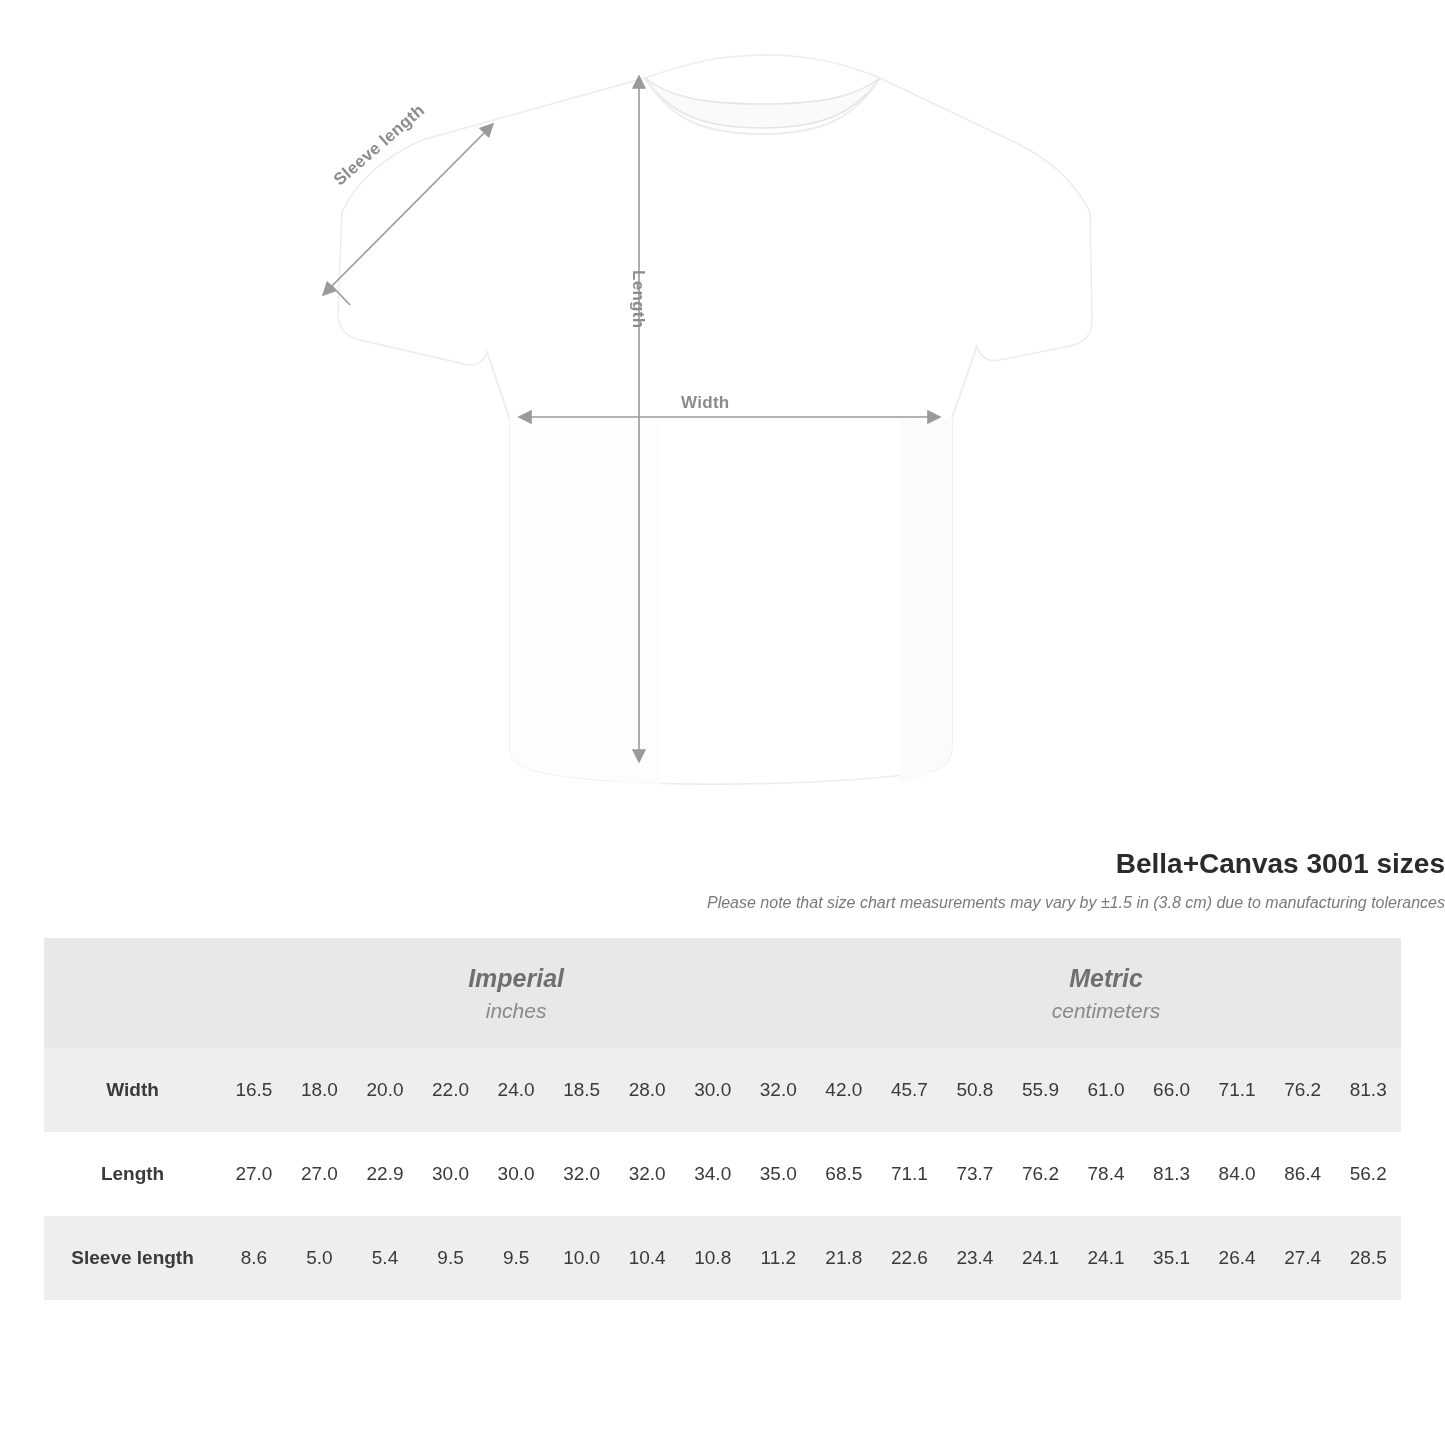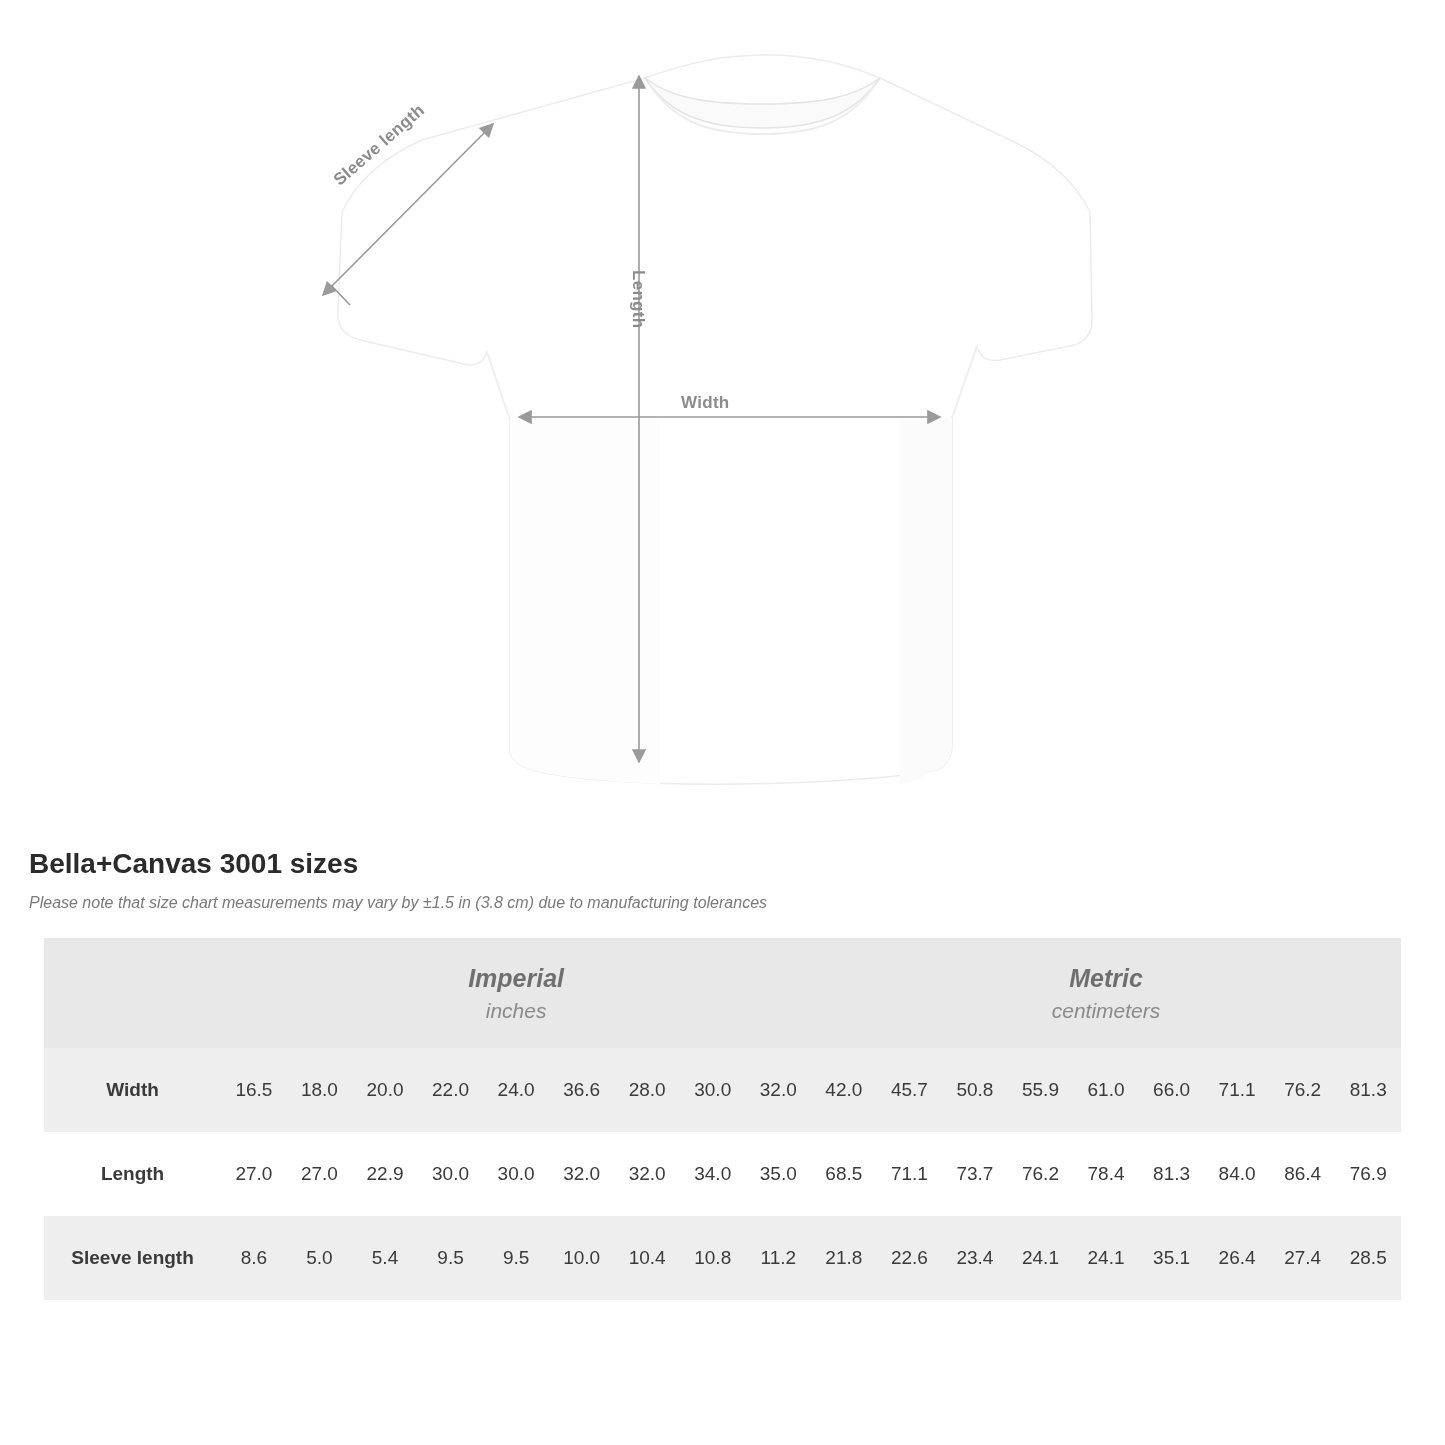--- a/index.html
+++ b/index.html
@@ -54,23 +54,22 @@
   }
   #label-width {
     left: 675px;
     top: 393px;
     background: #ffffff;
     padding: 0 6px;
   }
 
   
   .heading-block {
-    text-align: left;
+    text-align: right;
     margin-top: 18px;
-    padding-left: 29px;
   }
   .chart-title {
     font-size: 28px;
     font-weight: bold;
     color: #2b2b2b;
     margin: 0;
   }
   .chart-note {
     font-size: 16px;
     font-style: italic;
@@ -250,21 +249,21 @@
         </tr>
 
 
         <tr class="row-shaded">
           <td class="rowlabel">Width</td>
           <td>16.5</td>
           <td>18.0</td>
           <td>20.0</td>
           <td>22.0</td>
           <td>24.0</td>
-          <td>36.6</td>
+          <td>18.5</td>
           <td>28.0</td>
           <td>30.0</td>
           <td>32.0</td>
           <td>42.0</td>
           <td>45.7</td>
           <td>50.8</td>
           <td>55.9</td>
           <td>61.0</td>
           <td>66.0</td>
           <td>71.1</td>
@@ -284,21 +283,21 @@
           <td>34.0</td>
           <td>35.0</td>
           <td>68.5</td>
           <td>71.1</td>
           <td>73.7</td>
           <td>76.2</td>
           <td>78.4</td>
           <td>81.3</td>
           <td>84.0</td>
           <td>86.4</td>
-          <td>76.9</td>
+          <td>56.2</td>
         </tr>
 
         <tr class="row-shaded">
           <td class="rowlabel">Sleeve length</td>
           <td>8.6</td>
           <td>5.0</td>
           <td>5.4</td>
           <td>9.5</td>
           <td>9.5</td>
           <td>10.0</td>

